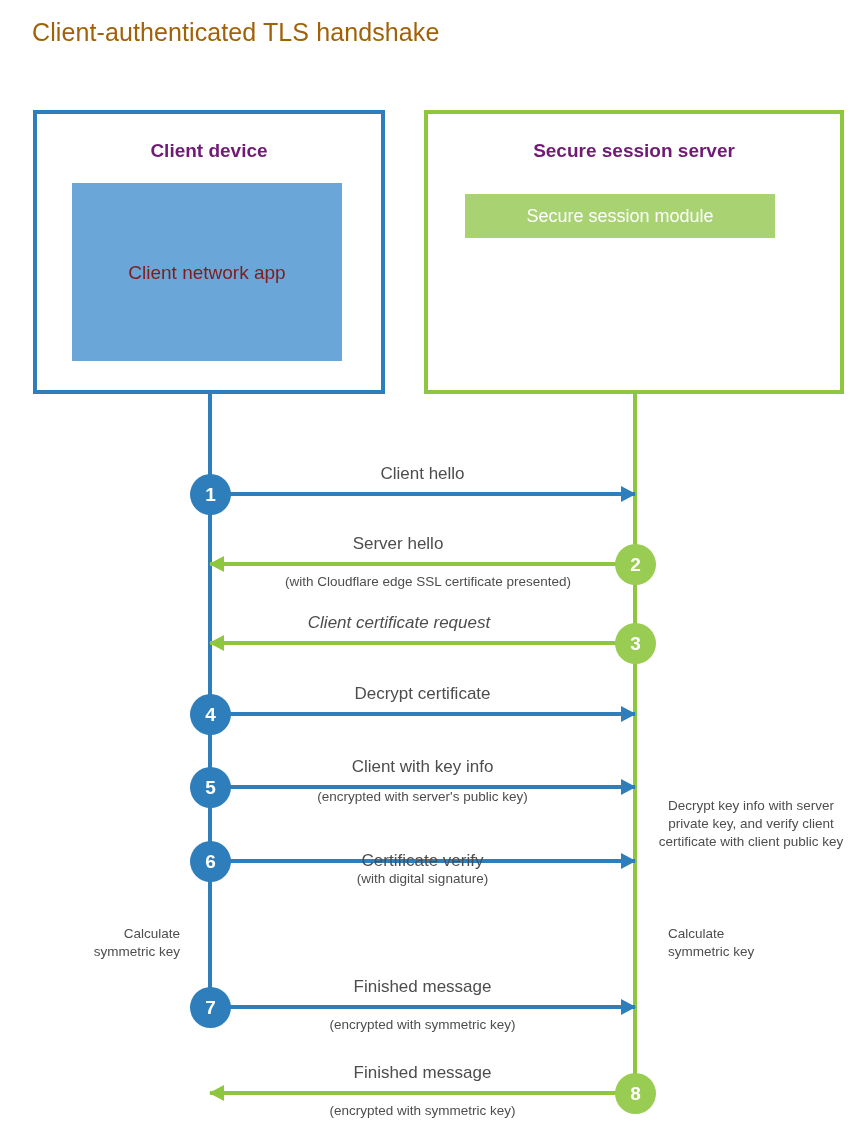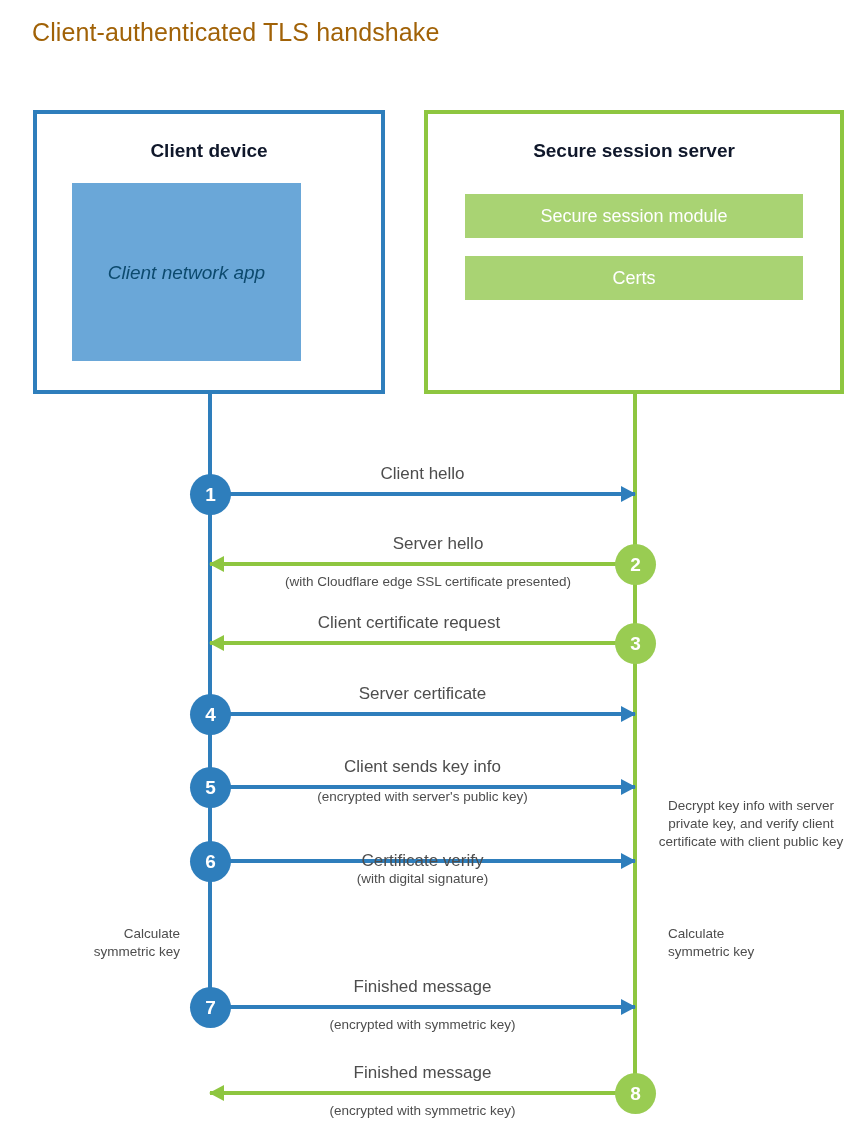--- a/index.html
+++ b/index.html
@@ -48,44 +48,43 @@
     border: 4px solid #8ec640;
   }
   .entity-title {
     position: absolute;
     left: 0;
     right: 0;
     top: 26px;
     text-align: center;
     font-size: 19px;
     font-weight: bold;
-    color: #0f172a;
+    color: #701a75;
   }
 
   #client-app-rect {
     position: absolute;
     left: 35px;
     top: 69px;
-    width: 229px;
+    width: 270px;
     height: 178px;
     background: #6aa7d8;
-    color: #0c4a6e;
+    color: #7f1d1d;
     font-size: 19px;
     line-height: 27px;
     display: flex;
     align-items: center;
     justify-content: center;
     text-align: center;
-    font-style: italic;
   }
 
   .server-bar {
     position: absolute;
     left: 37px;
-    width: 338px;
+    width: 310px;
     height: 44px;
     background: #a9d373;
     color: #ffffff;
     font-size: 18px;
     display: flex;
     align-items: center;
     justify-content: center;
     text-align: center;
   }
   .server-bar.b0 { top: 80px; }
@@ -196,56 +195,55 @@
 
 <div class="entity-box" id="client-device-box">
   <div class="entity-title">Client device</div>
   <div id="client-app-rect">Client network
 app</div>
 </div>
 
 <div class="entity-box" id="server-box">
   <div class="entity-title">Secure session server</div>
   <div class="server-bar b0">Secure session module</div>
-  <div class="server-bar b1">Certs</div>
 </div>
 
 <div class="lifeline" id="client-lifeline"></div>
 <div class="lifeline" id="server-lifeline"></div>
 
 <div id="messages-layer">
     <div class="message" style="left: 0px; top: 494px;">
       <div class="arrow-line" style="left: 210px; width: 425px; background: rgb(46, 126, 188);"></div>
       <div class="arrow-head" style="left: 621px; border-left: 15px solid rgb(46, 126, 188);"></div>
       <div class="msg-label" style="left: 422.5px; top: -30px;">Client hello</div>
     </div>
     <div class="step-circle blue" style="left: 190px; top: 474px;">1</div>
     <div class="message" style="left: 0px; top: 564px;">
       <div class="arrow-line" style="left: 210px; width: 425px; background: rgb(142, 198, 64);"></div>
       <div class="arrow-head" style="left: 209px; border-right: 15px solid rgb(142, 198, 64);"></div>
-      <div class="msg-label" style="left: 438px; top: -30px;">Server hello</div>
+      <div class="msg-label" style="left: 398px; top: -30px;">Server hello</div>
       <div class="msg-sublabel" style="left: 428px; top: 10px;">(with Cloudflare edge SSL certificate presented)</div>
     </div>
     <div class="step-circle green" style="left: 615px; top: 544px;">2</div>
     <div class="message" style="left: 0px; top: 643px;">
       <div class="arrow-line" style="left: 210px; width: 425px; background: rgb(142, 198, 64);"></div>
       <div class="arrow-head" style="left: 209px; border-right: 15px solid rgb(142, 198, 64);"></div>
-      <div class="msg-label" style="left: 409px; top: -30px;">Client certificate request</div>
+      <div class="msg-label" style="left: 399px; top: -30px; font-style: italic;">Client certificate request</div>
     </div>
     <div class="step-circle green" style="left: 615px; top: 623px;">3</div>
     <div class="message" style="left: 0px; top: 714px;">
       <div class="arrow-line" style="left: 210px; width: 425px; background: rgb(46, 126, 188);"></div>
       <div class="arrow-head" style="left: 621px; border-left: 15px solid rgb(46, 126, 188);"></div>
-      <div class="msg-label" style="left: 422.5px; top: -30px;">Server certificate</div>
+      <div class="msg-label" style="left: 422.5px; top: -30px;">Decrypt certificate</div>
     </div>
     <div class="step-circle blue" style="left: 190px; top: 694px;">4</div>
     <div class="message" style="left: 0px; top: 787px;">
       <div class="arrow-line" style="left: 210px; width: 425px; background: rgb(46, 126, 188);"></div>
       <div class="arrow-head" style="left: 621px; border-left: 15px solid rgb(46, 126, 188);"></div>
-      <div class="msg-label" style="left: 422.5px; top: -30px;">Client sends key info</div>
+      <div class="msg-label" style="left: 422.5px; top: -30px;">Client with key info</div>
       <div class="msg-sublabel" style="left: 422.5px; top: 2px;">(encrypted with server's public key)</div>
     </div>
     <div class="step-circle blue" style="left: 190px; top: 767px;">5</div>
     <div class="message" style="left: 0px; top: 861px;">
       <div class="arrow-line" style="left: 210px; width: 425px; background: rgb(46, 126, 188);"></div>
       <div class="arrow-head" style="left: 621px; border-left: 15px solid rgb(46, 126, 188);"></div>
       <div class="msg-label" style="left: 422.5px; top: -30px; margin-top: 20px;">Certificate verify</div>
       <div class="msg-sublabel" style="left: 422.5px; top: 10px;">(with digital signature)</div>
     </div>
     <div class="step-circle blue" style="left: 190px; top: 841px;">6</div>

